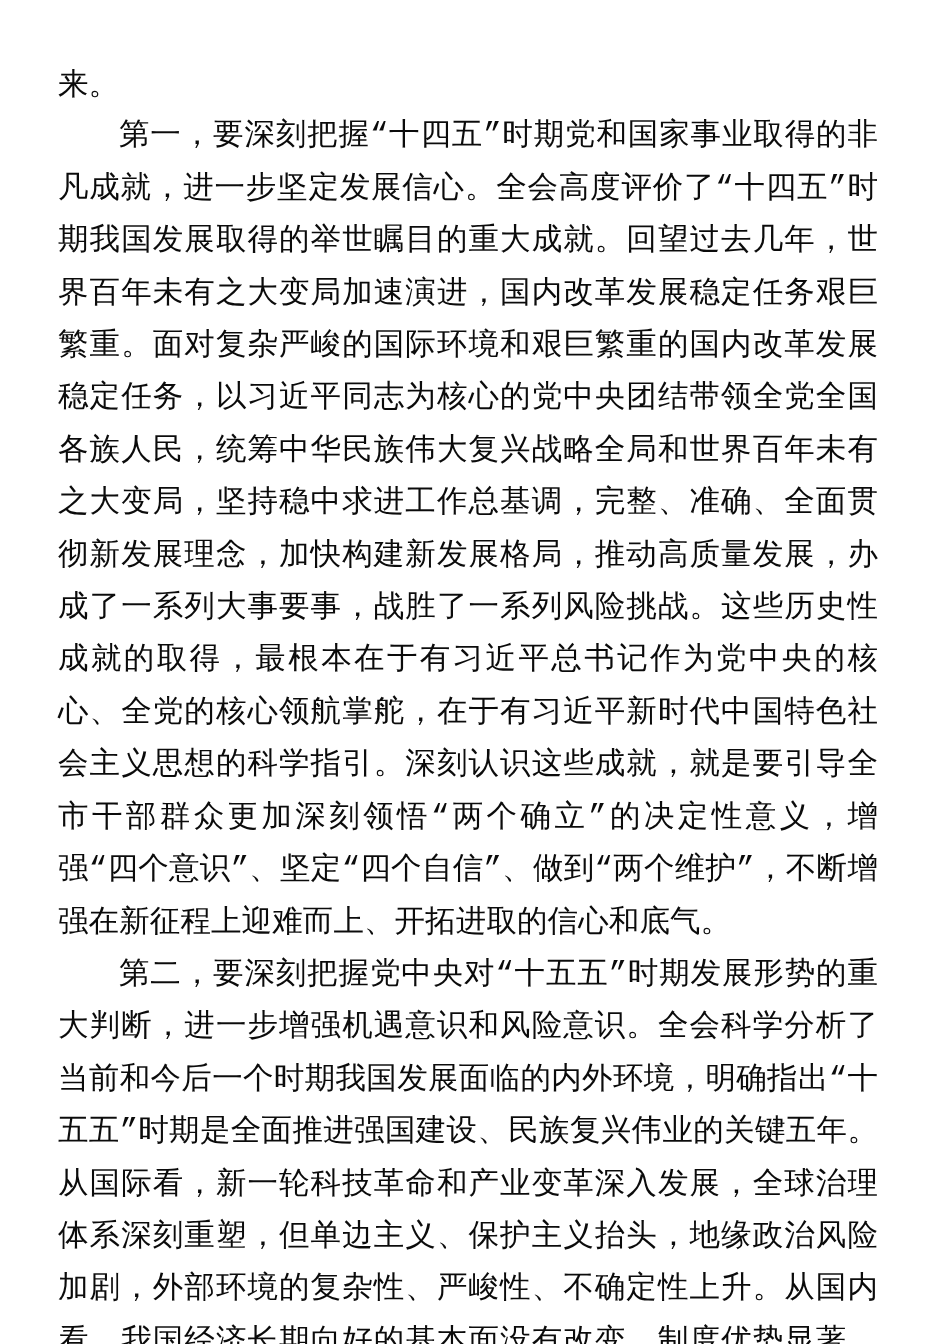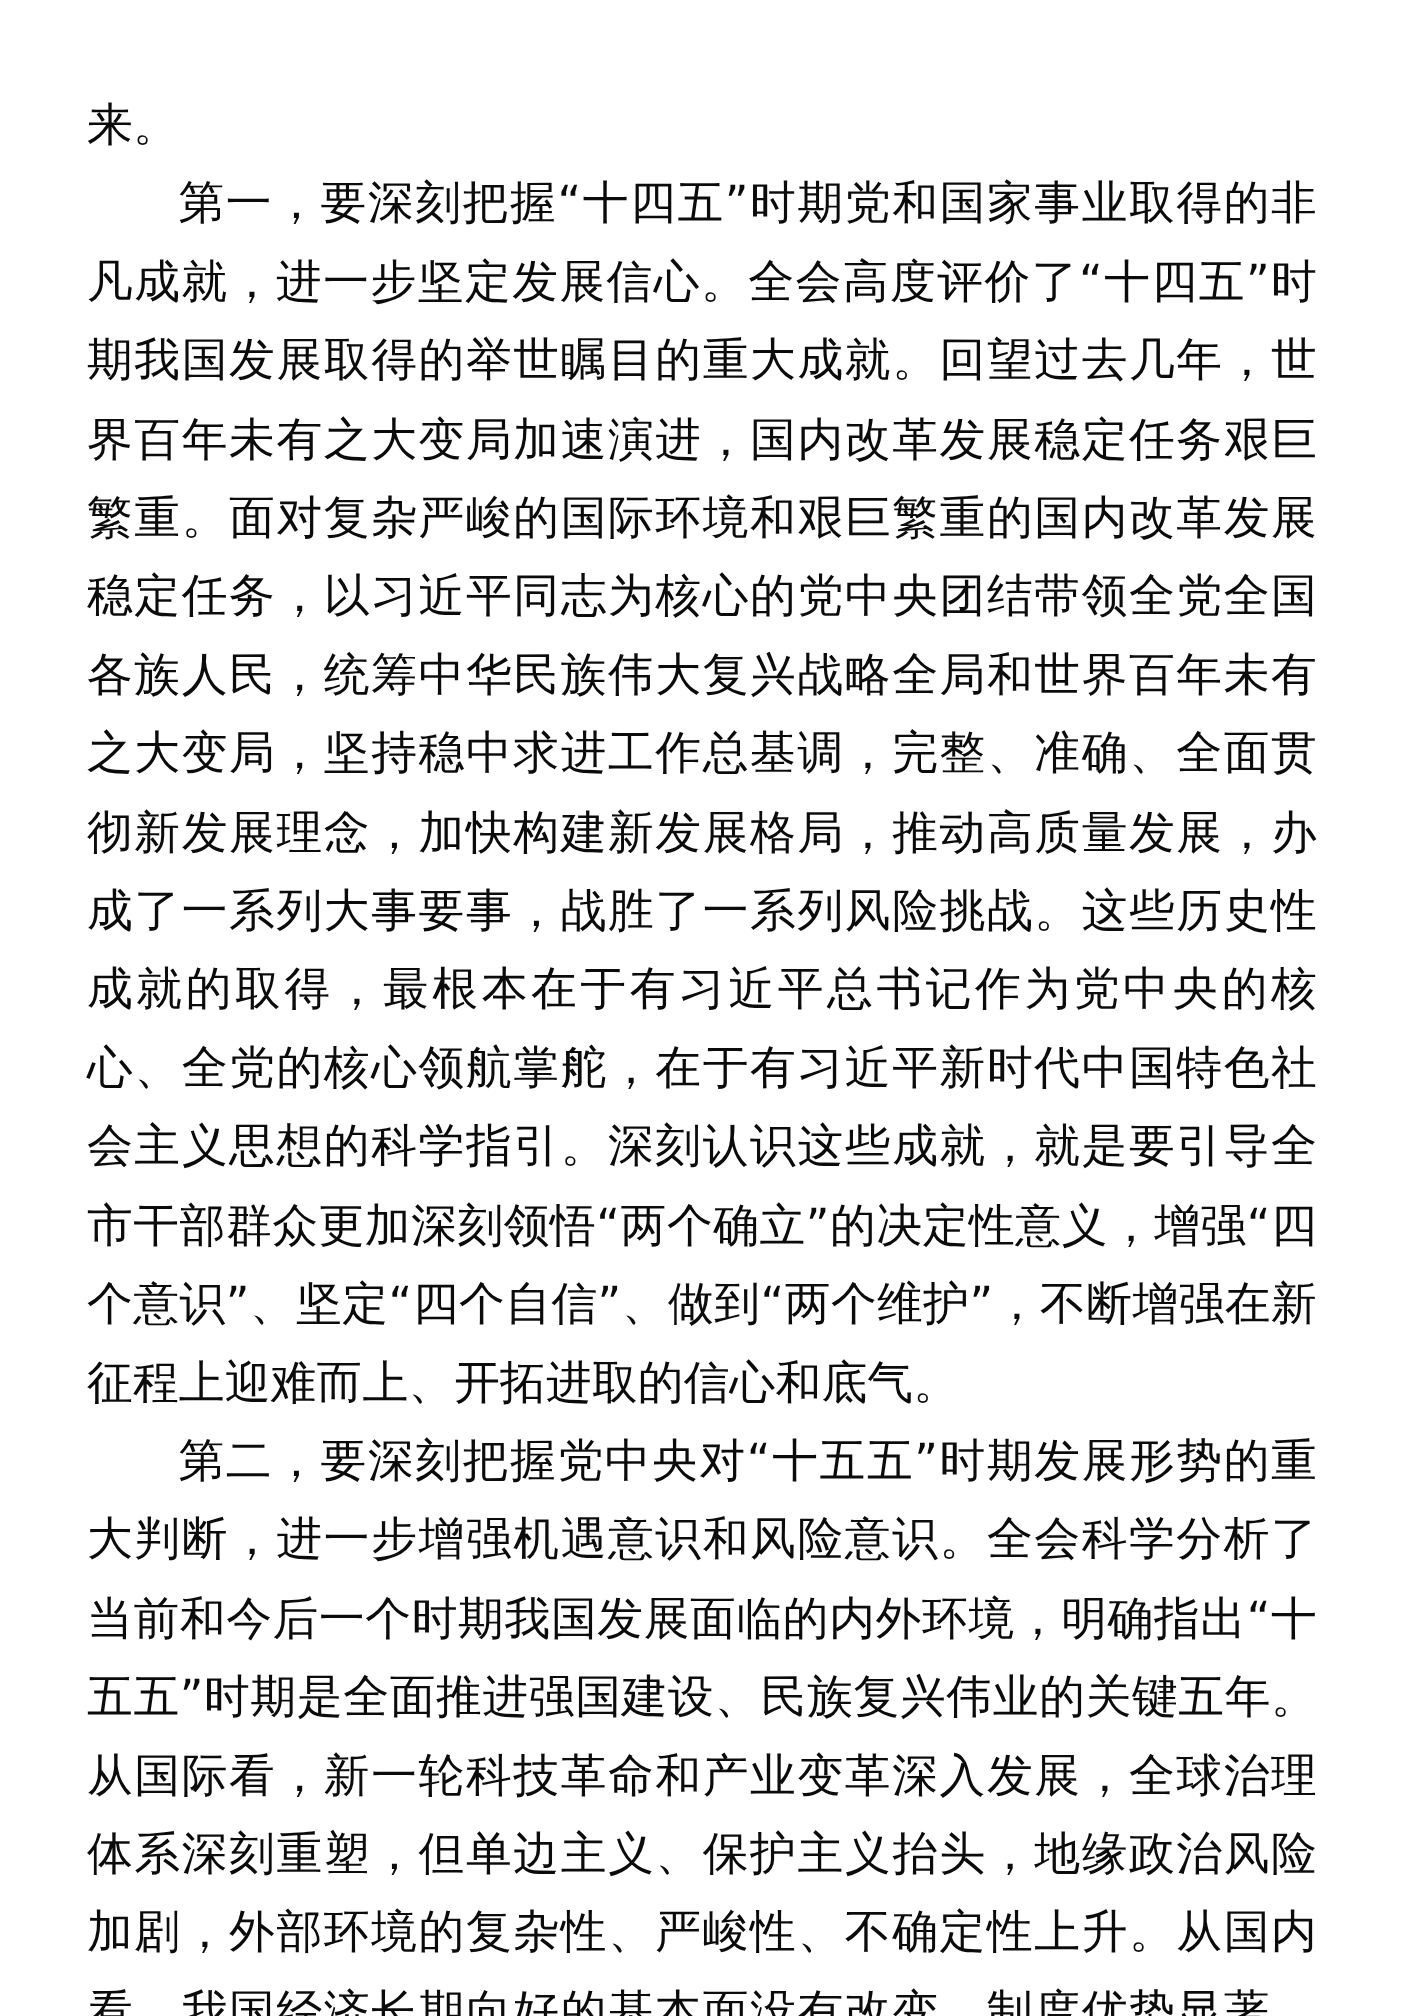--- a/index.html
+++ b/index.html
@@ -33,20 +33,21 @@
     letter-spacing: 0.1px;
     text-align: justify;
     text-justify: inter-character;
     word-break: break-all;
     color: #0b0b0b;
     font-weight: 400;
     -webkit-font-smoothing: antialiased;
   }
   .para.indent {
     text-indent: 2em;
+    font-family: Liberation Mono, monospace;
   }
   .para + .para {
     margin-top: 0;
   }
 </style>
 </head>
 <body>
 
 <div id="page">
   <div class="doc-body">

